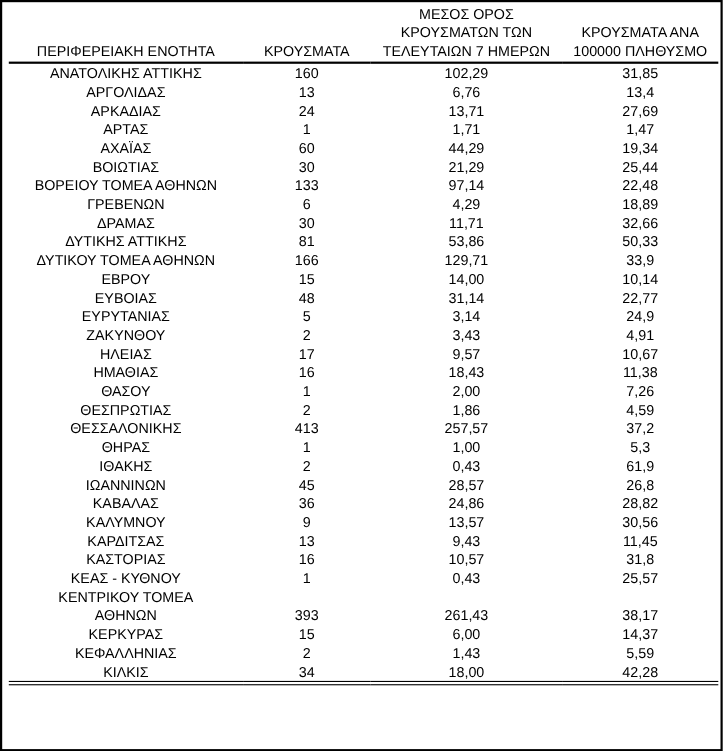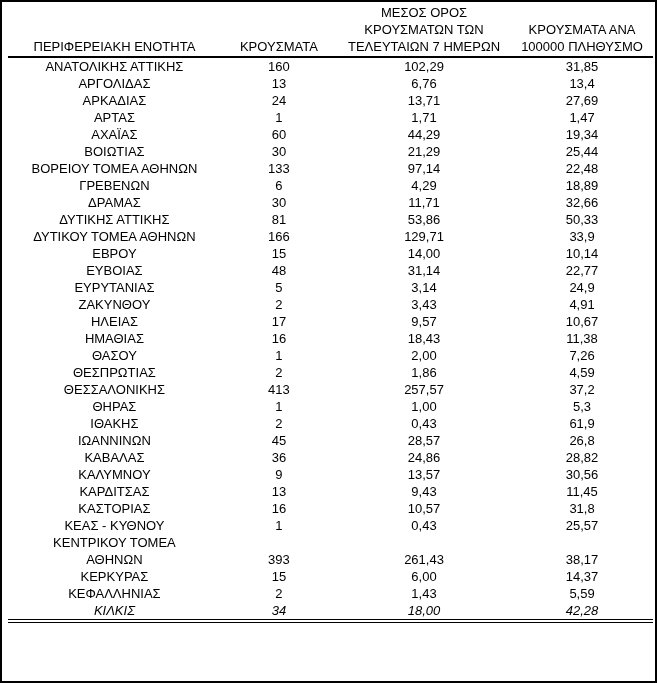--- a/index.html
+++ b/index.html
@@ -30,21 +30,20 @@
     overflow: hidden;
   }
   thead th {
     border-bottom: 2px solid #000000;
     padding-bottom: 1px;
     text-align: center;
   }
   tbody td { height: 17px; }
   tbody tr:last-child td {
     border-bottom: 4px double #000000;
-    font-style: italic;
   }
   col.c1 { width: 33%; }
   col.c2 { width: 18%; }
   col.c3 { width: 27%; }
   col.c4 { width: 22%; }
 </style>
 </head>
 <body>
 
 <table class="cases">

